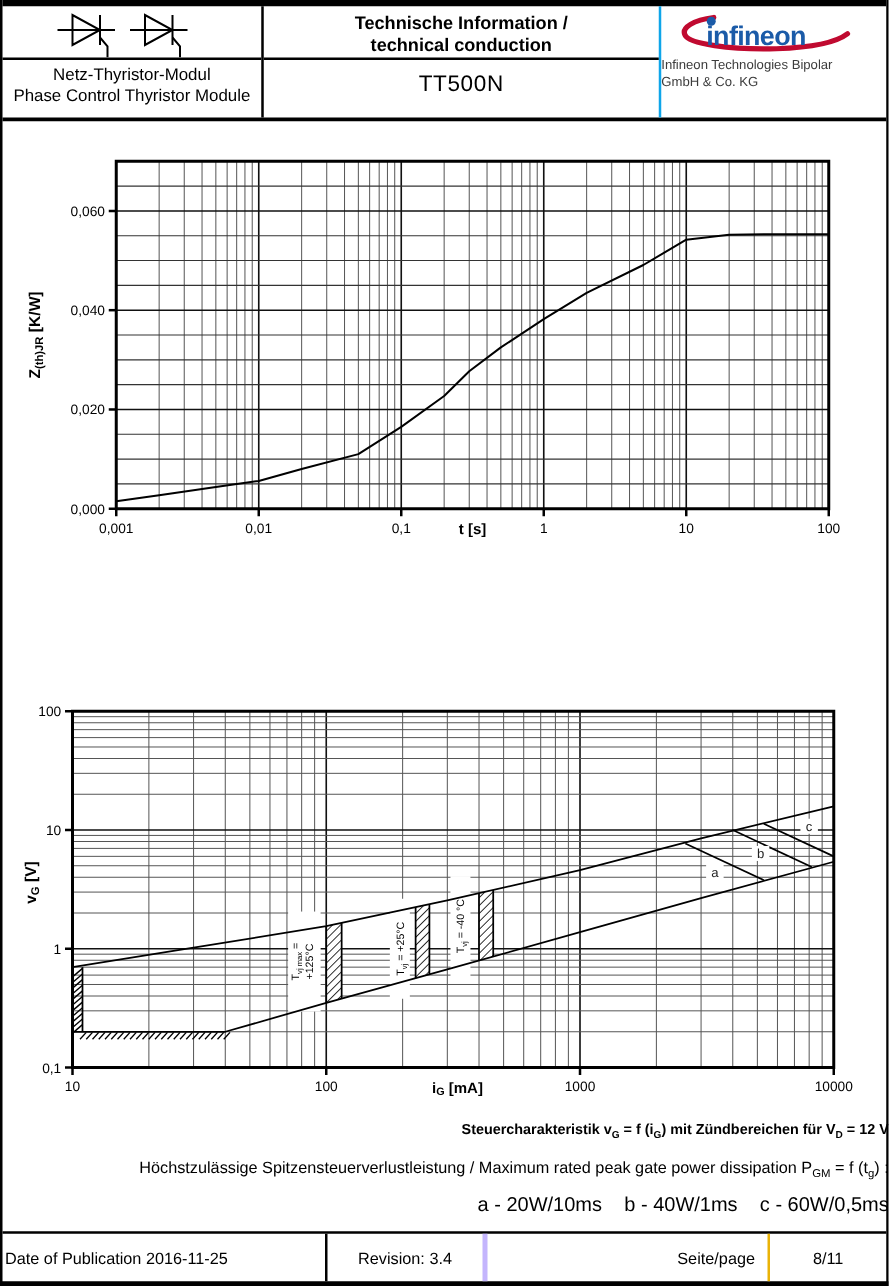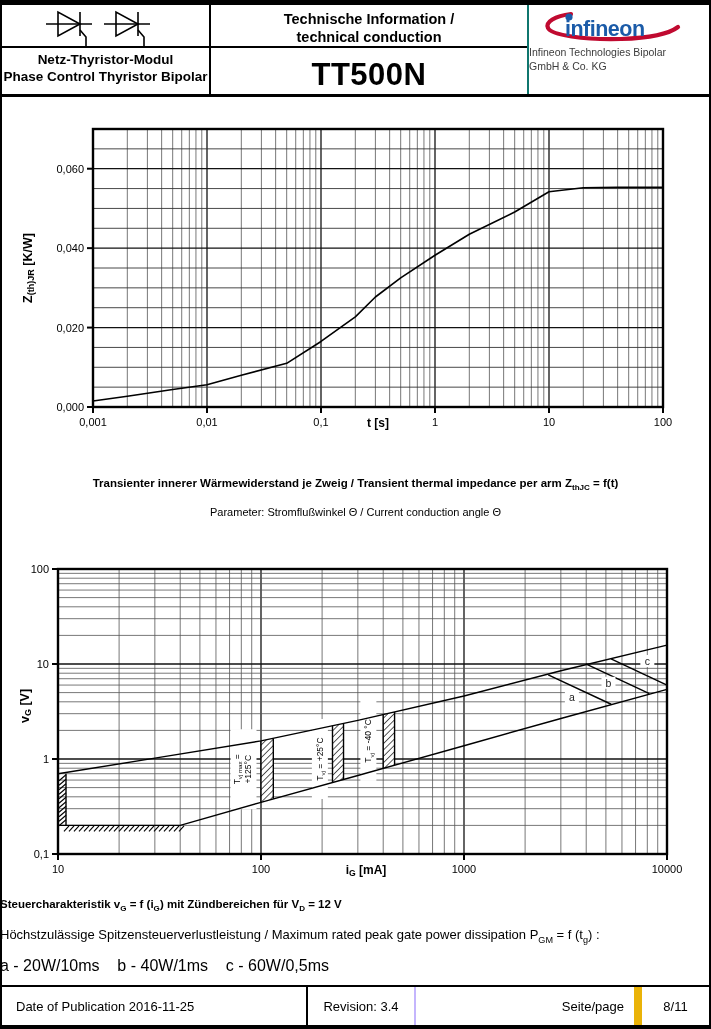--- a/index.html
+++ b/index.html
@@ -5,49 +5,49 @@
   *{margin:0;padding:0;box-sizing:border-box}
   html,body{background:#9a9a9a}
   .page{position:relative;width:711px;height:1029px;background:#fff;overflow:hidden;
         font-family:"Liberation Sans",sans-serif;color:#000;margin:0 auto}
   .pb{position:absolute;background:#000}
   
   .header{position:absolute;left:2px;top:0;width:707px;height:97px;
           border-top:5px solid #000;border-bottom:3px solid #000;display:flex}
   .hc{position:relative;height:100%}
   .hc1{width:209px;border-right:2px solid #000}
-  .hc2{width:318px;border-right:2px solid #0f766e}
+  .hc2{width:318px;border-right:2px solid #0ea5e9}
   .hc3{flex:1}
   .hdiv{position:absolute;left:0;top:41px;width:100%;height:2px;background:#000}
   .symwrap{position:absolute;left:0;top:0;width:100%;height:41px;display:flex;justify-content:center;align-items:center}
-  .fam{position:absolute;left:0;top:46px;width:100%;text-align:center;font-weight:bold;font-size:13.5px;line-height:17px}
+  .fam{position:absolute;left:0;top:46px;width:100%;text-align:center;font-weight:normal;font-size:13.5px;line-height:17px}
   .ti{position:absolute;left:0;top:5px;width:100%;text-align:center;font-weight:bold;font-size:14.5px;line-height:18px}
-  .pn{position:absolute;left:0;top:52px;width:100%;text-align:center;font-weight:bold;font-size:31px;letter-spacing:.5px}
+  .pn{position:absolute;left:0;top:52px;width:100%;text-align:center;font-weight:normal;font-size:18px;letter-spacing:.5px}
   .logowrap{position:absolute;left:0;top:2px;width:100%;display:flex;justify-content:flex-start}
   .company{position:absolute;left:0;top:40px;width:100%;font-size:10.5px;color:#3c3c3c;line-height:14px}
   
   .chartsvg{position:absolute;left:0}
   #chart1{top:100px}
   #chart2{top:545px}
   
   .cap1{position:absolute;left:0;top:477px;width:711px;text-align:center}
   .cap1 .t{font-weight:bold;font-size:11.5px}
   .cap1 .p{font-size:11px;margin-top:14px}
-  .cap2{position:absolute;left:0;top:897px;width:711px;text-align:left}
+  .cap2{position:absolute;left:0;top:897px;width:711px;text-align:right}
   .cap2 .t{font-weight:bold;font-size:11.5px;line-height:15.5px}
   .cap2 .n{font-size:13px;margin-top:10px}
   .cap2 .l{font-size:16px;margin-top:13px;white-space:pre}
   sub{font-size:70%}
   
   .footer{position:absolute;left:2px;top:985px;width:707px;height:40px;
           border-top:2px solid #000;display:flex;font-size:13px}
   .fc{display:flex;align-items:center;height:100%}
-  .fc1{width:306px;border-right:2px solid #000;padding-left:14px}
-  .fc2{width:108px;border-right:2px solid #c4b5fd;justify-content:center}
-  .fc3{width:226px;border-right:8px solid #eab308;justify-content:flex-end;padding-right:10px}
+  .fc1{width:260px;border-right:2px solid #000;padding-left:2px}
+  .fc2{width:128px;border-right:4px solid #c4b5fd;justify-content:center}
+  .fc3{width:226px;border-right:2px solid #eab308;justify-content:flex-end;padding-right:10px}
   .fc4{flex:1;justify-content:center}
 </style>
 </head>
 <body>
 
 <div class="page">
 
   <div class="pb" style="left:0;top:0;width:2px;height:1029px"></div>
   <div class="pb" style="left:709px;top:0;width:2px;height:1029px"></div>
   <div class="pb" style="left:0;top:1025px;width:711px;height:4px"></div>
@@ -64,21 +64,21 @@
             <path d="M78 19 H124"></path>
               <path d="M90 7 L90 31 L112 19 Z"></path>
               <path d="M112 7 V31"></path>
               <path d="M112 25 L118 32 V41"></path>
           </g>
         </svg>
       </div>
       <div class="hdiv"></div>
       <div class="fam">
         <div>Netz-Thyristor-Modul</div>
-        <div>Phase Control Thyristor Bipolar</div>
+        <div>Phase Control Thyristor Module</div>
       </div>
     </div>
     <div class="hc hc2">
       <div class="ti">
         <div>Technische Information /</div>
         <div>technical conduction</div>
       </div>
       <div class="hdiv"></div>
       <div class="pn">TT500N</div>
     </div>
@@ -176,24 +176,20 @@
         <text x="84" y="331.57142857142856" text-anchor="end" fill="#000" font-size="11" font-family="Liberation Sans, sans-serif"><tspan>0,020</tspan></text>
         <line x1="87" x2="93" y1="248.14285714285714" y2="248.14285714285714" stroke="#000" stroke-width="2"></line>
         <text x="84" y="252.14285714285714" text-anchor="end" fill="#000" font-size="11" font-family="Liberation Sans, sans-serif"><tspan>0,040</tspan></text>
         <line x1="87" x2="93" y1="168.71428571428575" y2="168.71428571428575" stroke="#000" stroke-width="2"></line>
         <text x="84" y="172.71428571428575" text-anchor="end" fill="#000" font-size="11" font-family="Liberation Sans, sans-serif"><tspan>0,060</tspan></text>
         <text x="378" y="427" text-anchor="middle" fill="#000" font-size="12" font-family="Liberation Sans, sans-serif" font-weight="bold"><tspan>t [s]</tspan></text>
         <text x="32" y="268" text-anchor="middle" fill="#000" font-size="12.5" font-family="Liberation Sans, sans-serif" font-weight="bold" transform="rotate(-90 32 268)"><tspan>Z</tspan><tspan font-size="9" dy="2.4">(th)JR</tspan><tspan dy="-2.4"> [K/W]</tspan></text>
       </g>
     </svg>
 
-  <div class="cap1">
-    <div class="t">Transienter innerer Wärmewiderstand je Zweig / Transient thermal impedance per arm Z<sub>thJC</sub> = f(t)</div>
-    <div class="p">Parameter: Stromflußwinkel Θ  / Current conduction angle Θ</div>
-  </div>
 
   <svg id="chart2" class="chartsvg" width="711" height="340" viewBox="0 545 711 340">
       <defs>
         <pattern id="hb" width="4.5" height="4.5" patternUnits="userSpaceOnUse" patternTransform="rotate(45)">
           <rect width="4.5" height="4.5" fill="#fff"></rect>
           <line x1="0" y1="0" x2="0" y2="4.5" stroke="#000" stroke-width="1.3"></line>
         </pattern>
       </defs>
       <g>
         <line x1="119.1090891197882" x2="119.1090891197882" y1="569" y2="854" stroke="#555" stroke-width="0.8"></line>

